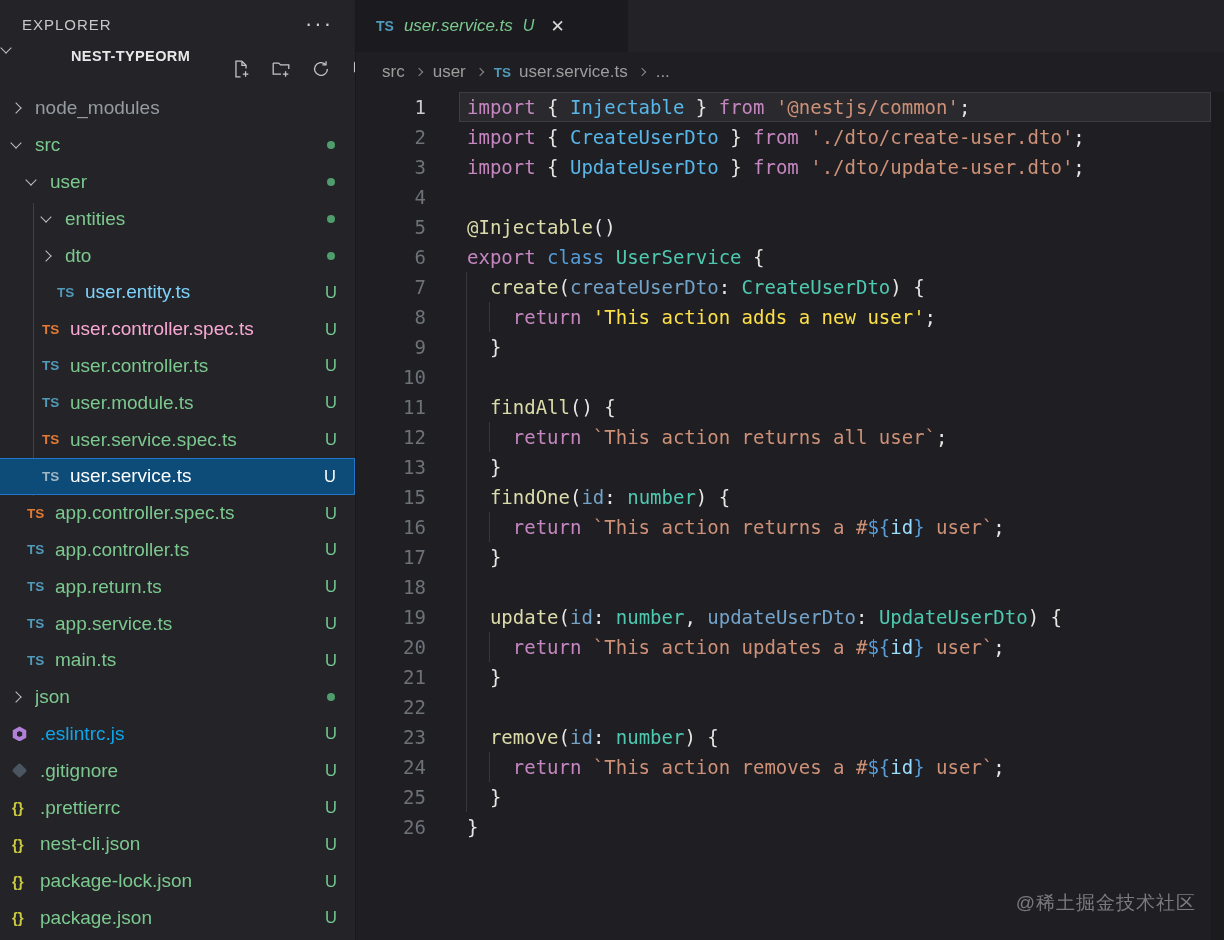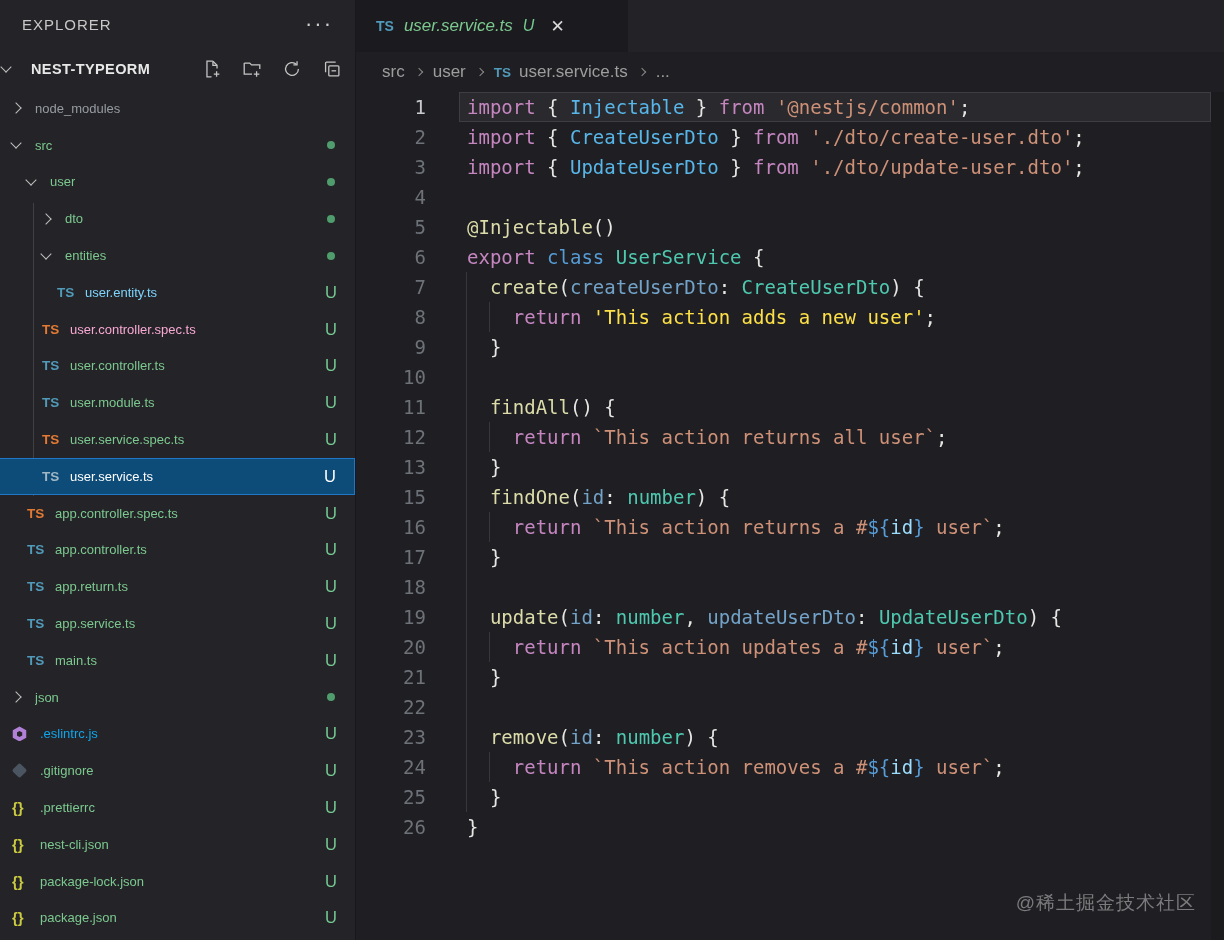--- a/index.html
+++ b/index.html
@@ -4,40 +4,40 @@
 <style>
   * { margin:0; padding:0; box-sizing:border-box; }
   html,body { width:1224px; height:940px; overflow:hidden; }
   body { font-family:"Liberation Sans", sans-serif; background:#232327; position:relative; }
 
   
   .sidebar { position:absolute; left:0; top:0; width:355px; height:940px; background:#242428; overflow:hidden; }
   .explorer-head { display:flex; align-items:center; justify-content:space-between; height:48px; padding:0 22px; }
   .explorer-title { color:#c8c8c8; font-size:15px; letter-spacing:1px; }
   .more-dots { color:#cccccc; font-size:22px; letter-spacing:2px; cursor:pointer; line-height:10px; }
-  .section-head { display:flex; align-items:center; height:42px; padding-right:12px; position:relative; }
+  .section-head { display:flex; height:42px; padding-right:12px; position:relative;gap:40px; }
   .root-chev { margin-left:2px; }
   .section-title { color:#e8e8e8; font-weight:bold; font-size:14.5px; letter-spacing:.4px; margin-left:8px; flex:0 0 auto; }
   .section-actions { display:flex; gap:18px; margin-left:auto; align-items:center; }
   .act-icon { width:22px; height:22px; display:inline-block; cursor:pointer; }
   .act-icon svg { width:22px; height:22px; stroke:#c5c5c5; fill:none; stroke-width:1.4; }
 
   .tree { position:absolute; left:0; right:0; top:90px; bottom:0; }
   .tree-row { height:36.8px; display:flex; align-items:center; position:relative; padding-right:14px; cursor:pointer; }
   .tree-row.selected { background:#0d4b78; border:1px solid #2076c7; border-left:none; }
   .chev { width:8px; height:8px; border-right:1.8px solid #bfbfbf; border-bottom:1.8px solid #bfbfbf; display:inline-block; flex:0 0 auto; }
   .chev.collapsed { transform:rotate(-45deg); margin-right:13px; }
   .chev.expanded  { transform:rotate(45deg); margin-top:-4px; margin-right:13px; }
   .fi { display:inline-flex; width:26px; flex:0 0 auto; align-items:center; justify-content:flex-start; }
   .fi-ts { font-weight:bold; font-size:13.5px; }
   .fi-json { font-weight:bold; font-size:15px; color:#cbcb41; }
   .hexa { width:15px; height:15px; clip-path:polygon(50% 0,95% 25%,95% 75%,50% 100%,5% 75%,5% 25%); background:#b180d7; display:inline-flex; align-items:center; justify-content:center; }
   .hexa i { width:6px; height:6px; clip-path:polygon(50% 0,95% 25%,95% 75%,50% 100%,5% 75%,5% 25%); background:#242428; }
   .diam { width:11px; height:11px; background:#4a5561; border-radius:2px; transform:rotate(45deg); margin-left:2px; }
-  .tname { font-size:13px; margin-left:2px; white-space:nowrap; overflow:hidden; }
+  .tname { font-size:19px; margin-left:2px; white-space:nowrap; overflow:hidden; }
   .badge { margin-left:auto; flex:0 0 auto; display:flex; align-items:center; justify-content:center; width:20px; }
   .badge-u { font-size:16.5px; color:#73c991; }
   .badge-dot { width:8px; height:8px; border-radius:50%; background:#4f9c6d; }
   .tree-guide { position:absolute; left:33px; top:113px; height:293px; width:1px; background:#404046; }
 
   
   .editor { position:absolute; left:355px; top:0; right:0; bottom:0; background:#1f1f23; border-left:1px solid #19191c; }
   .tabstrip { position:absolute; left:0; right:0; top:0; height:52px; background:#232327; display:flex; }
   .tab { width:272px; height:52px; background:#1b1b1f; display:flex; align-items:center; padding:0 16px 0 20px; cursor:pointer; }
   .tab-ts { color:#519aba; font-weight:bold; font-size:14px; margin-right:10px; }
@@ -119,29 +119,29 @@
         </span>
       </div>
       <div class="tree-row" style="padding-left: 27px;">
         <span class="chev expanded"></span>
         <span class="tname" style="color: rgb(124, 201, 143);">user</span>
         <span class="badge">
           <span class="badge-dot"></span>
         </span>
       </div>
       <div class="tree-row" style="padding-left: 42px;">
+        <span class="chev expanded"></span>
+        <span class="tname" style="color: rgb(124, 201, 143);">entities</span>
+        <span class="badge">
+          <span class="badge-dot"></span>
+        </span>
+      </div>
+      <div class="tree-row" style="padding-left: 42px;">
         <span class="chev collapsed"></span>
         <span class="tname" style="color: rgb(124, 201, 143);">dto</span>
-        <span class="badge">
-          <span class="badge-dot"></span>
-        </span>
-      </div>
-      <div class="tree-row" style="padding-left: 42px;">
-        <span class="chev expanded"></span>
-        <span class="tname" style="color: rgb(124, 201, 143);">entities</span>
         <span class="badge">
           <span class="badge-dot"></span>
         </span>
       </div>
       <div class="tree-row" style="padding-left: 57px;">
         <span class="fi">
           <span class="fi-ts" style="color: rgb(81, 154, 186);">TS</span>
         </span>
         <span class="tname" style="color: #7dd3fc;">user.entity.ts</span>
         <span class="badge">

